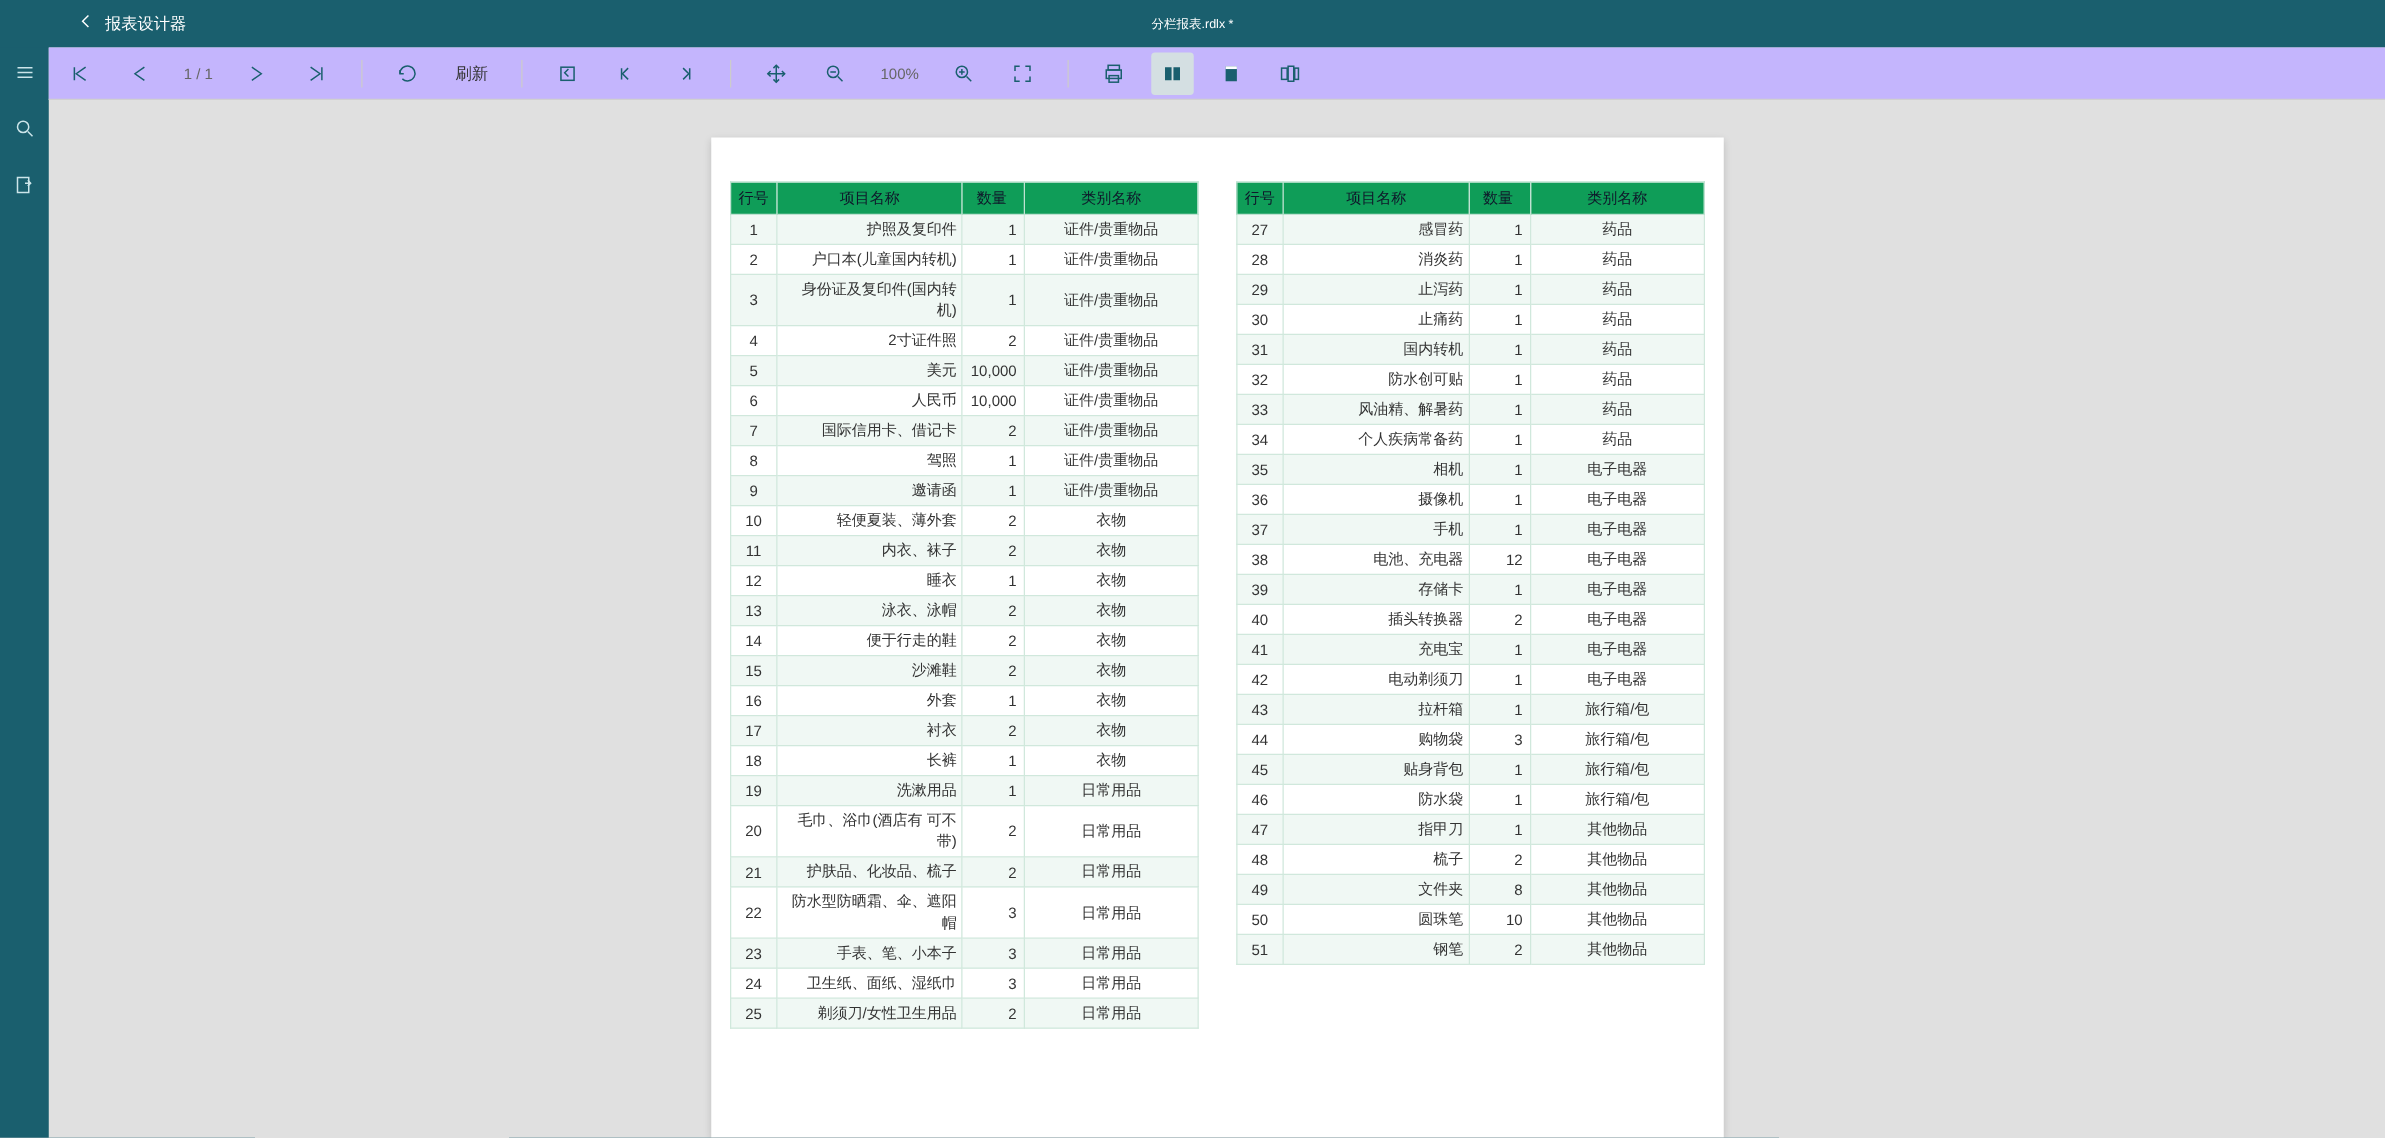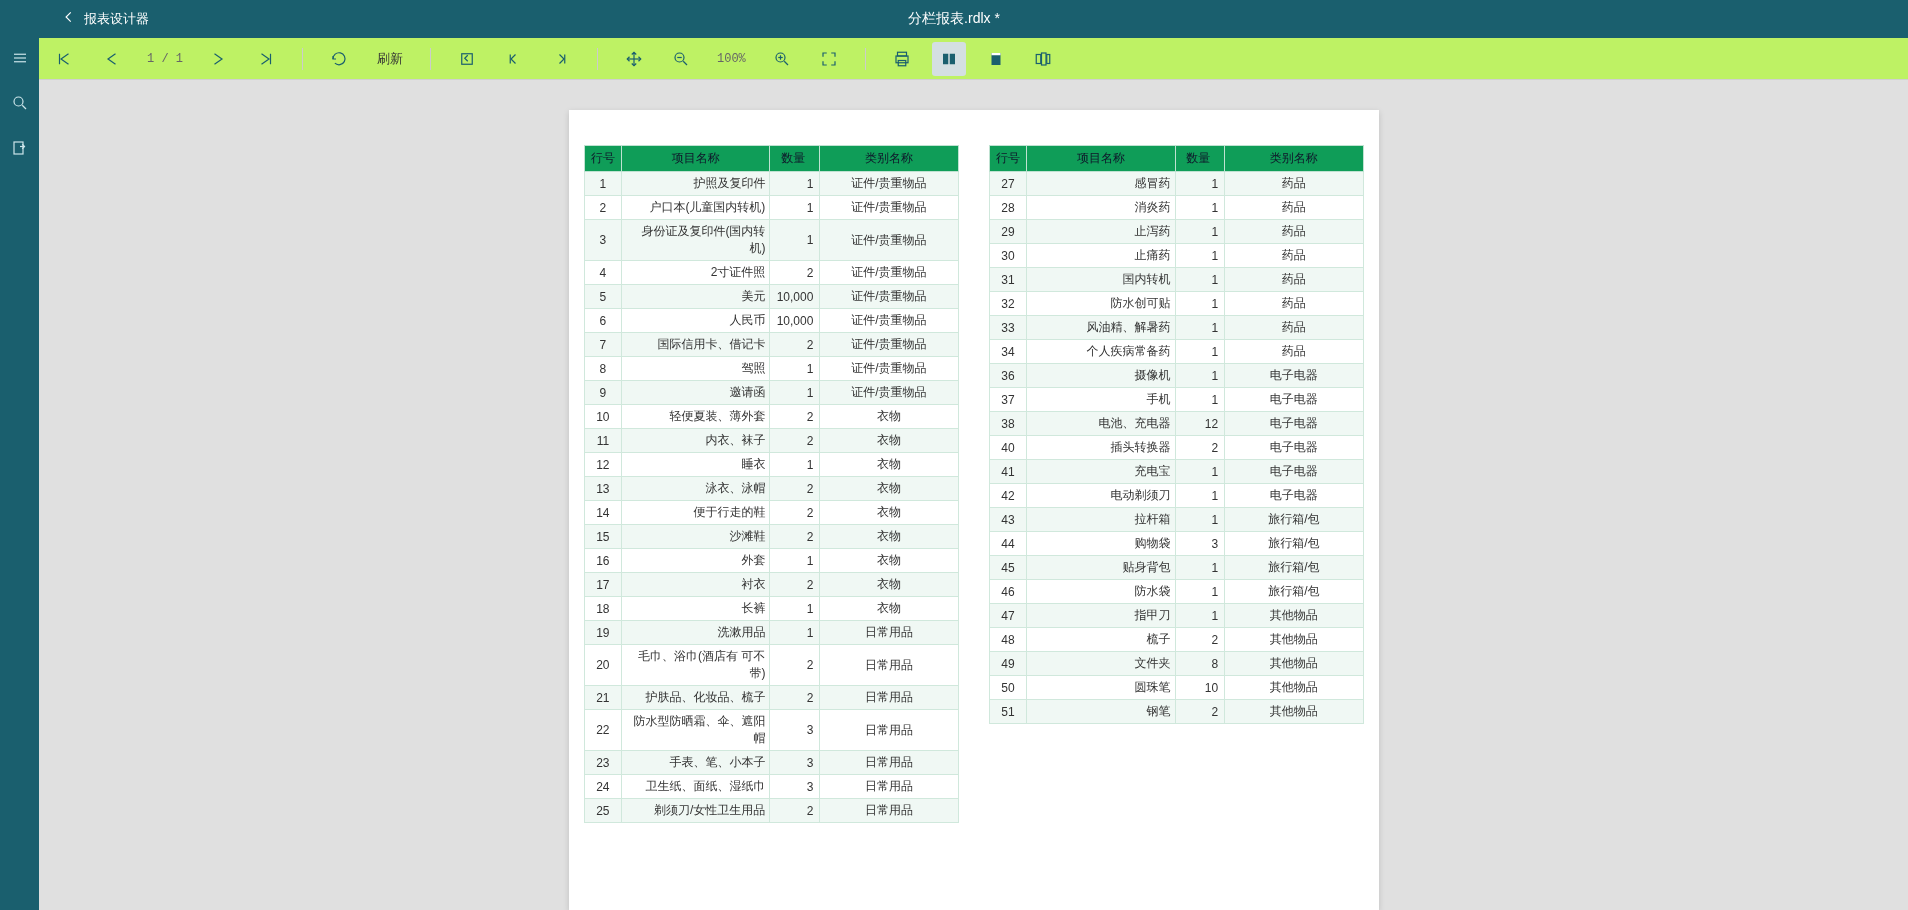--- a/index.html
+++ b/index.html
@@ -9,21 +9,21 @@
   height: 38px;
   background: #1a5f6e;
   color: #fff;
   display: flex;
   align-items: center;
   padding: 0 10px;
   font-size: 13px;
   margin-left: 44px;
 }
 .title-bar .back-chevron { width: 30px; text-align: center; font-size: 16px; }
-.title-bar .doc-name { position: absolute; left: 50%; transform: translateX(-50%); font-size: 14px; }
+.title-bar .doc-name { position: absolute; left: 50%; transform: translateX(-50%); font-size: 10px; }
 
 .side-rail {
   position: absolute;
   left: 0;
   top: 38px;
   width: 39px;
   bottom: 0;
   background: #1a5f6e;
   display: flex;
   flex-direction: column;
@@ -40,27 +40,26 @@
   top: 38px;
   right: 0;
   bottom: 0;
   background: #e0e0e0;
   display: flex;
   flex-direction: column;
 }
 
 .toolbar {
   height: 42px;
-  background: #bef264;
+  background: #c4b5fd;
   border-bottom: 1px solid #d0d0d0;
   display: flex;
   align-items: center;
   padding: 0 8px;
   gap: 13px;
-  font-family: Liberation Mono, monospace;
 }
 .tb-btn {
   width: 34px;
   height: 34px;
   display: flex;
   align-items: center;
   justify-content: center;
   border-radius: 3px;
 }
 .tb-btn svg { width: 18px; height: 18px; stroke: #1a5f6e; fill: none; stroke-width: 1.6; }
@@ -481,35 +480,47 @@
               <td class="col-qty">1</td>
               <td class="col-cat">药品</td>
             </tr>
             <tr>
               <td class="col-row">34</td>
               <td class="col-name">个人疾病常备药</td>
               <td class="col-qty">1</td>
               <td class="col-cat">药品</td>
             </tr>
             <tr>
+              <td class="col-row">35</td>
+              <td class="col-name">相机</td>
+              <td class="col-qty">1</td>
+              <td class="col-cat">电子电器</td>
+            </tr>
+            <tr>
               <td class="col-row">36</td>
               <td class="col-name">摄像机</td>
               <td class="col-qty">1</td>
               <td class="col-cat">电子电器</td>
             </tr>
             <tr>
               <td class="col-row">37</td>
               <td class="col-name">手机</td>
               <td class="col-qty">1</td>
               <td class="col-cat">电子电器</td>
             </tr>
             <tr>
               <td class="col-row">38</td>
               <td class="col-name">电池、充电器</td>
               <td class="col-qty">12</td>
+              <td class="col-cat">电子电器</td>
+            </tr>
+            <tr>
+              <td class="col-row">39</td>
+              <td class="col-name">存储卡</td>
+              <td class="col-qty">1</td>
               <td class="col-cat">电子电器</td>
             </tr>
             <tr>
               <td class="col-row">40</td>
               <td class="col-name">插头转换器</td>
               <td class="col-qty">2</td>
               <td class="col-cat">电子电器</td>
             </tr>
             <tr>
               <td class="col-row">41</td>

